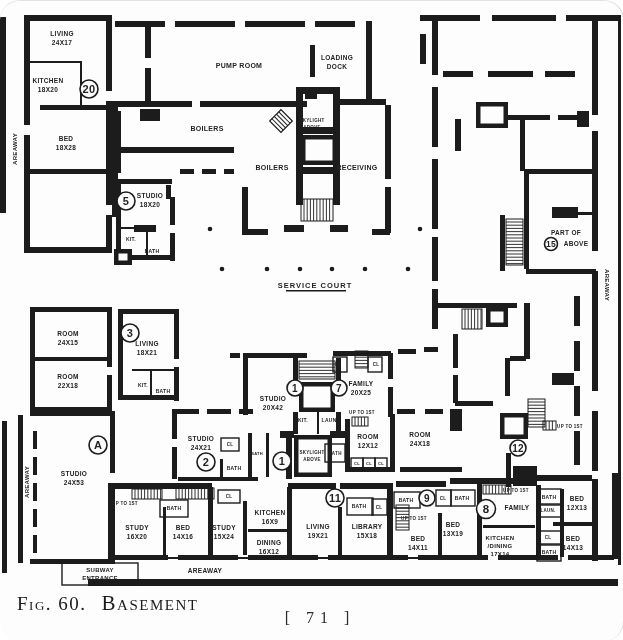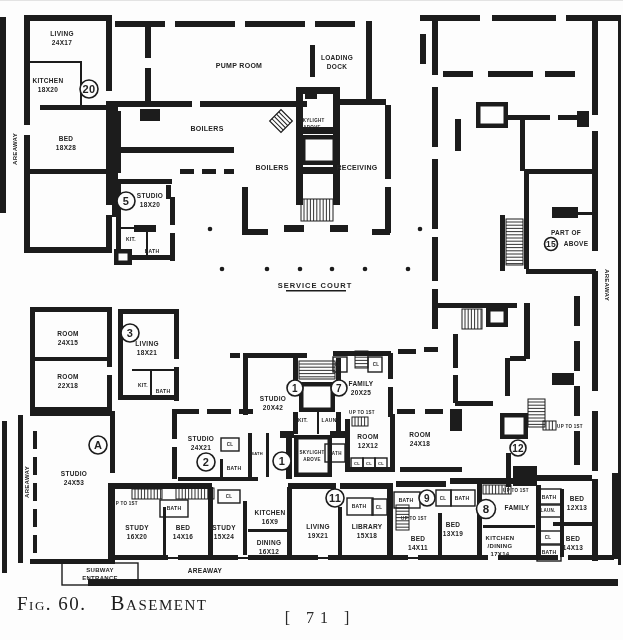--- a/index.html
+++ b/index.html
@@ -1,23 +1,23 @@
 <!DOCTYPE html>
 <html><head>
 <meta charset="utf-8">
 <style>
   html,body{margin:0;padding:0;background:#ffffff;}
   #page{position:relative;width:623px;height:640px;background:#fdfdfd;overflow:hidden;
-        font-family:"Liberation Sans",sans-serif;border-top:1px solid #e3e3e3;border-right:1px solid #dcdcdc;}
+        font-family:"Liberation Sans",sans-serif;border-top:1px solid #e3e3e3;border-right:1px solid #dcdcdc;border-radius:20px;}
   #plan-svg{position:absolute;left:0;top:0;}
   #plan-svg text{font-family:"Liberation Sans",sans-serif;font-weight:700;fill:#232323;letter-spacing:.3px;}
   .caption{position:absolute;left:17px;top:590px;font-family:"Liberation Serif",serif;
            font-variant:small-caps;color:#1c1c1c;letter-spacing:1.5px;}
   .caption .fig{font-size:19px;}
-  .caption .ttl{font-size:21px;margin-left:24px;}
+  .caption .ttl{font-size:21px;margin-left:15px;}
   .pageno{position:absolute;left:0;top:608px;width:640px;text-align:center;
           font-family:"Liberation Serif",serif;font-size:16px;color:#2a2a2a;letter-spacing:6px;}
 </style>
 </head>
 <body>
 
 <div id="page">
   <svg id="plan-svg" width="623" height="592" viewBox="0 0 623 592">
       <rect x="0" y="16" width="6" height="196" fill="#1c1c1c" stroke="none" stroke-width="1.4"></rect>
       <rect x="24" y="14" width="6" height="110" fill="#1c1c1c" stroke="none" stroke-width="1.4"></rect>

